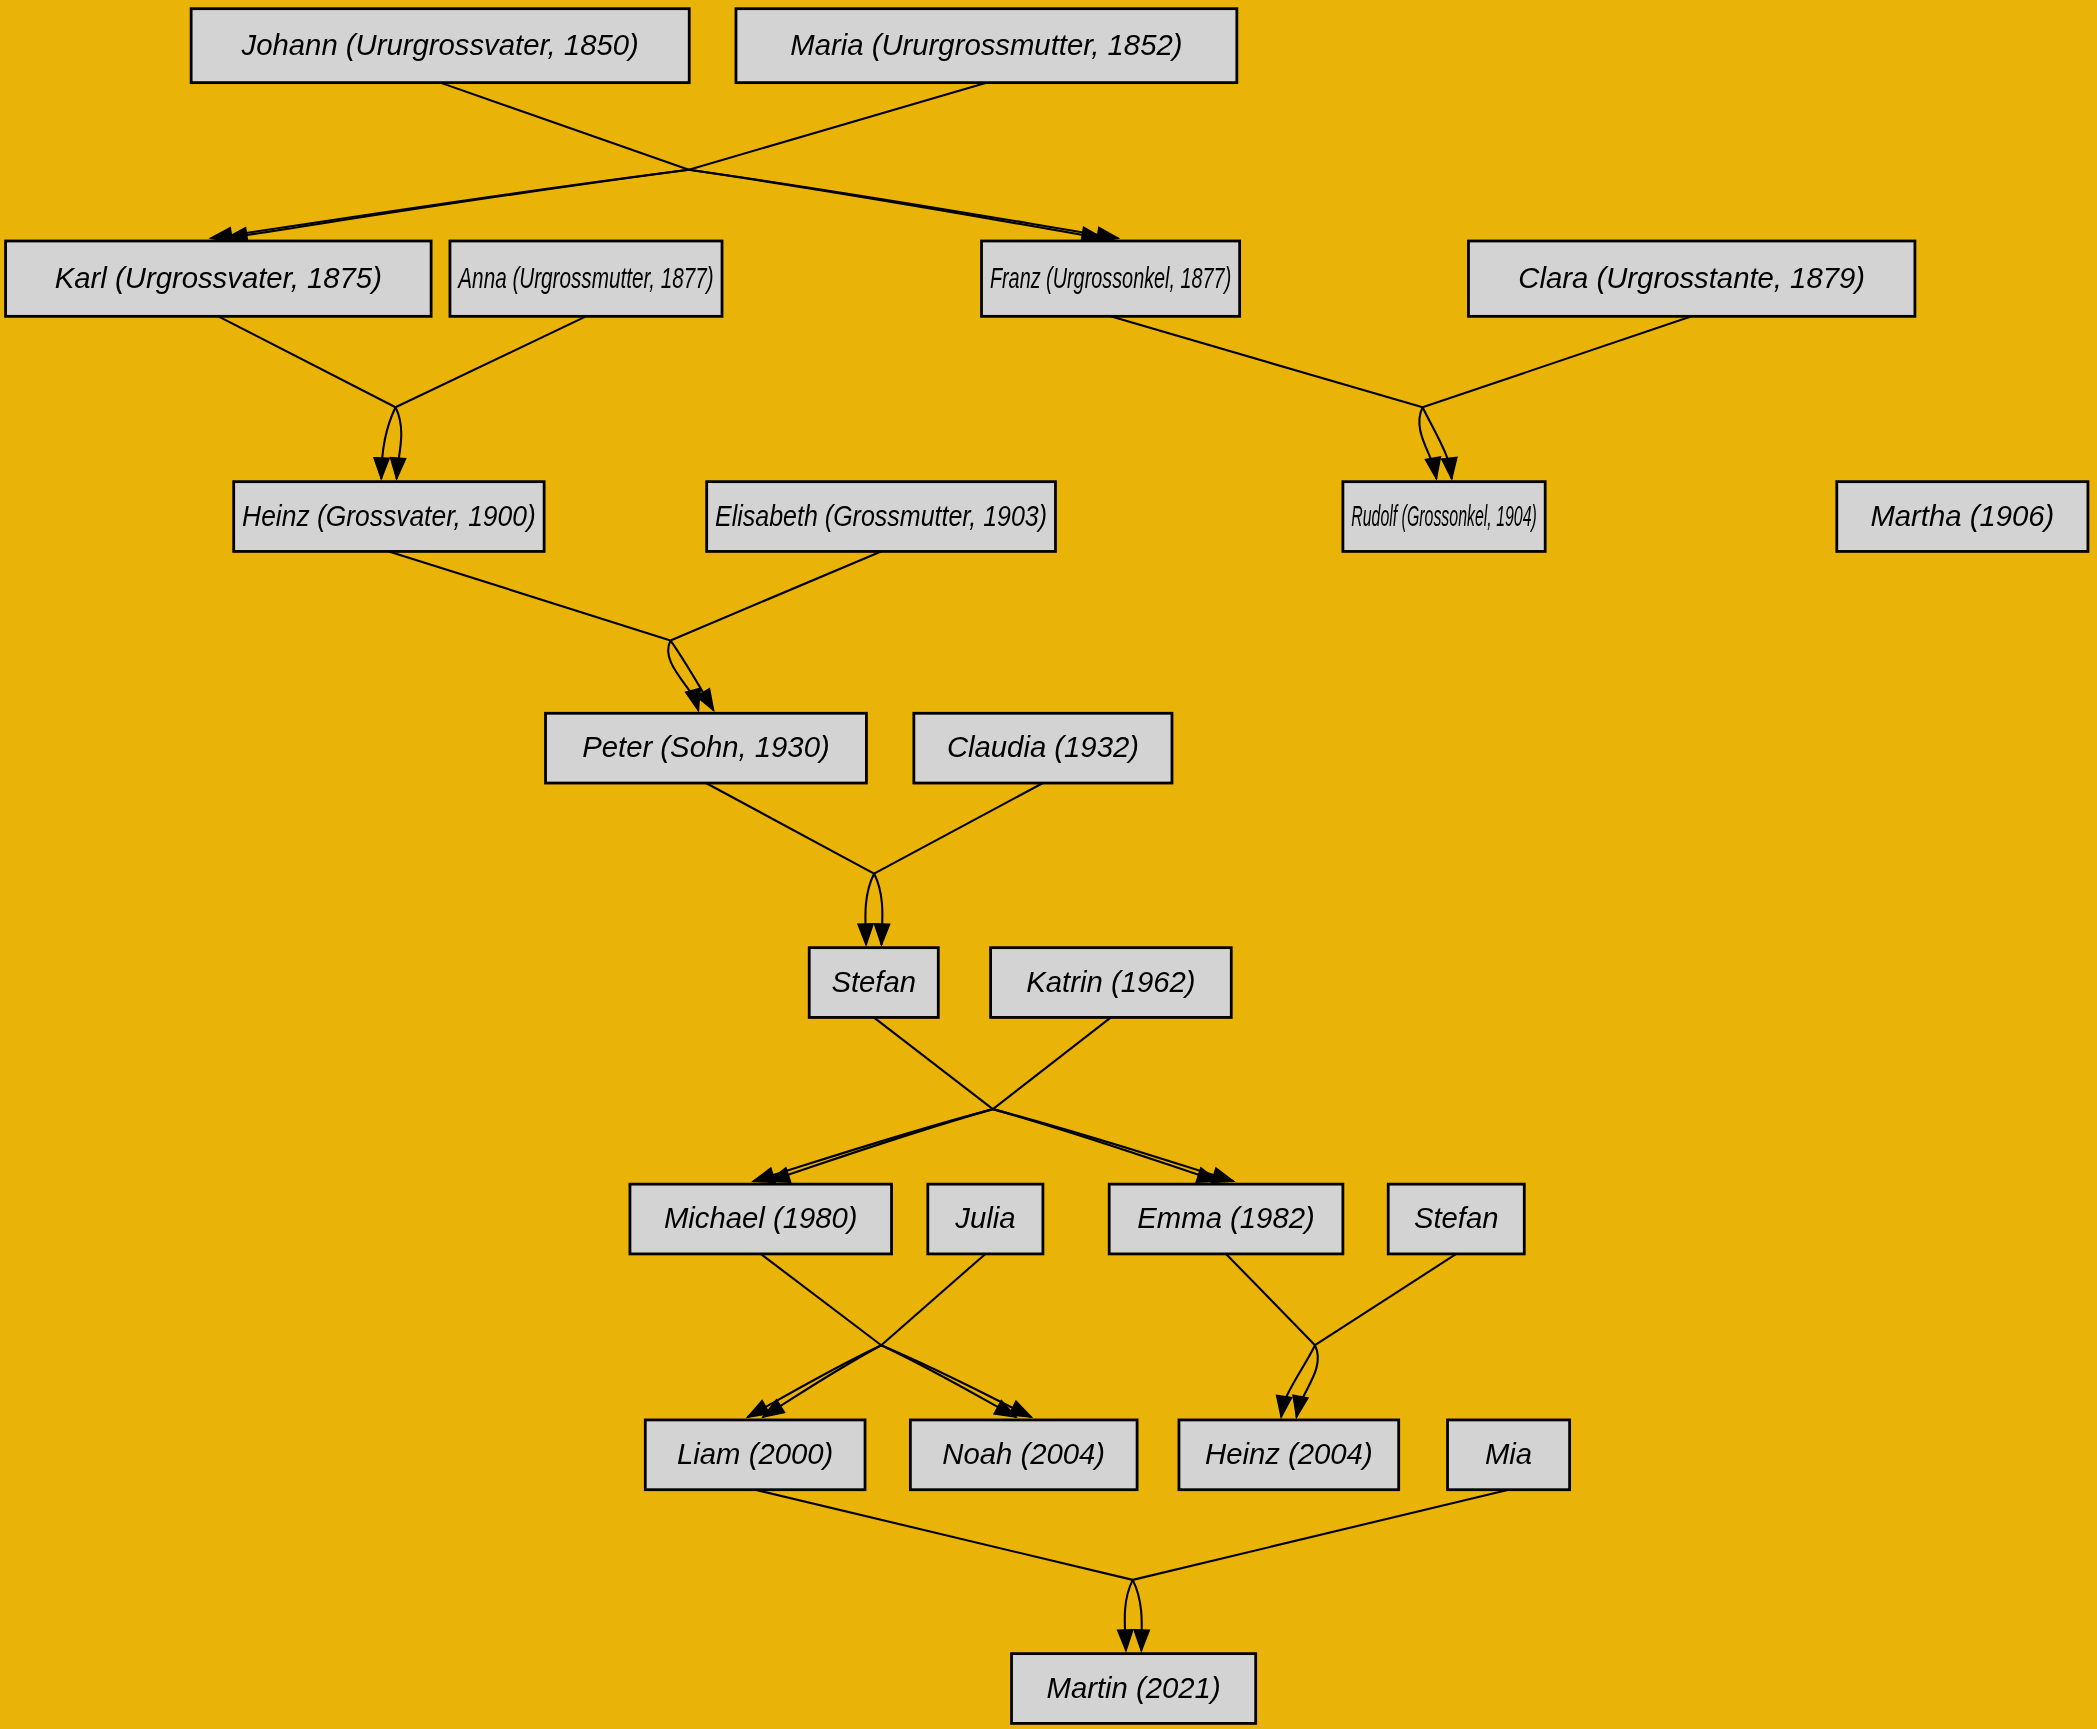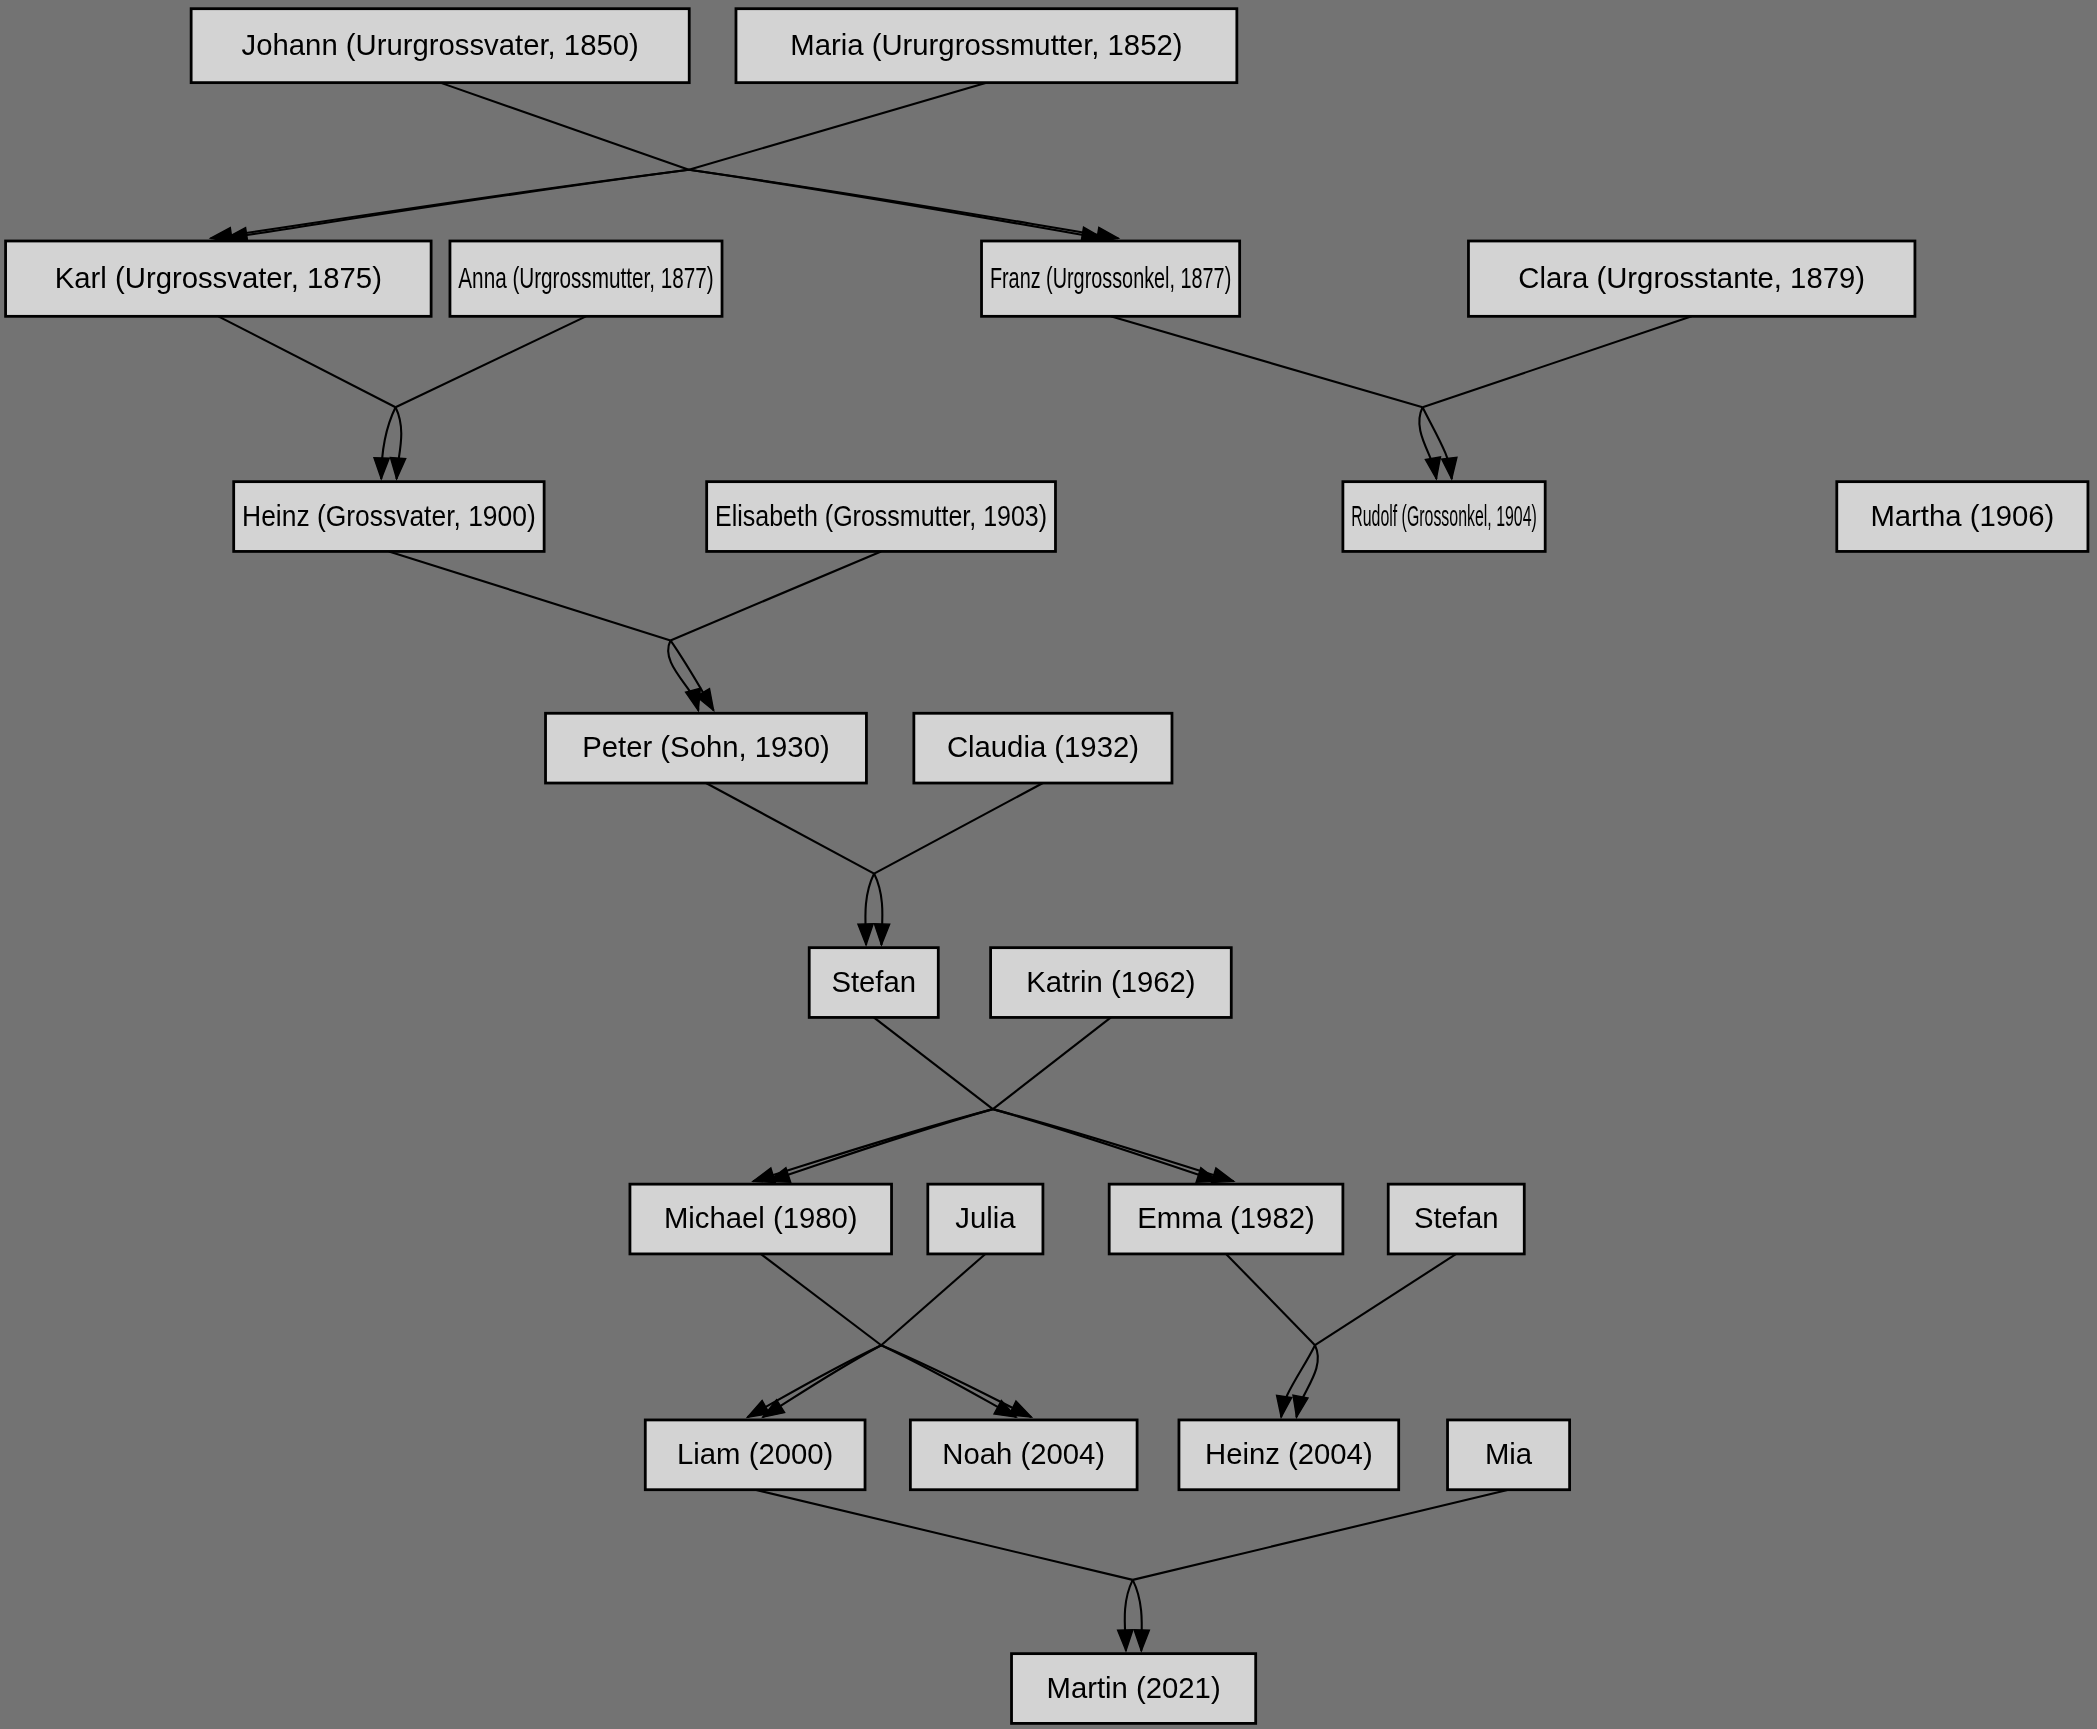--- a/index.html
+++ b/index.html
@@ -10,21 +10,22 @@
   body {
     width: 2097px;
     height: 1730px;
     font-family: "Liberation Sans", sans-serif;
     overflow: hidden;
   }
   #diagram-root {
     position: relative;
     width: 2097px;
     height: 1730px;
-    background: #737373;
+    background: #eab308;
+    font-style: italic;
   }
   svg.graph {
     display: block;
     width: 2097px;
     height: 1730px;
   }
   .node-box {
     fill: #d3d3d3;
     stroke: #000000;
     stroke-width: 4;

